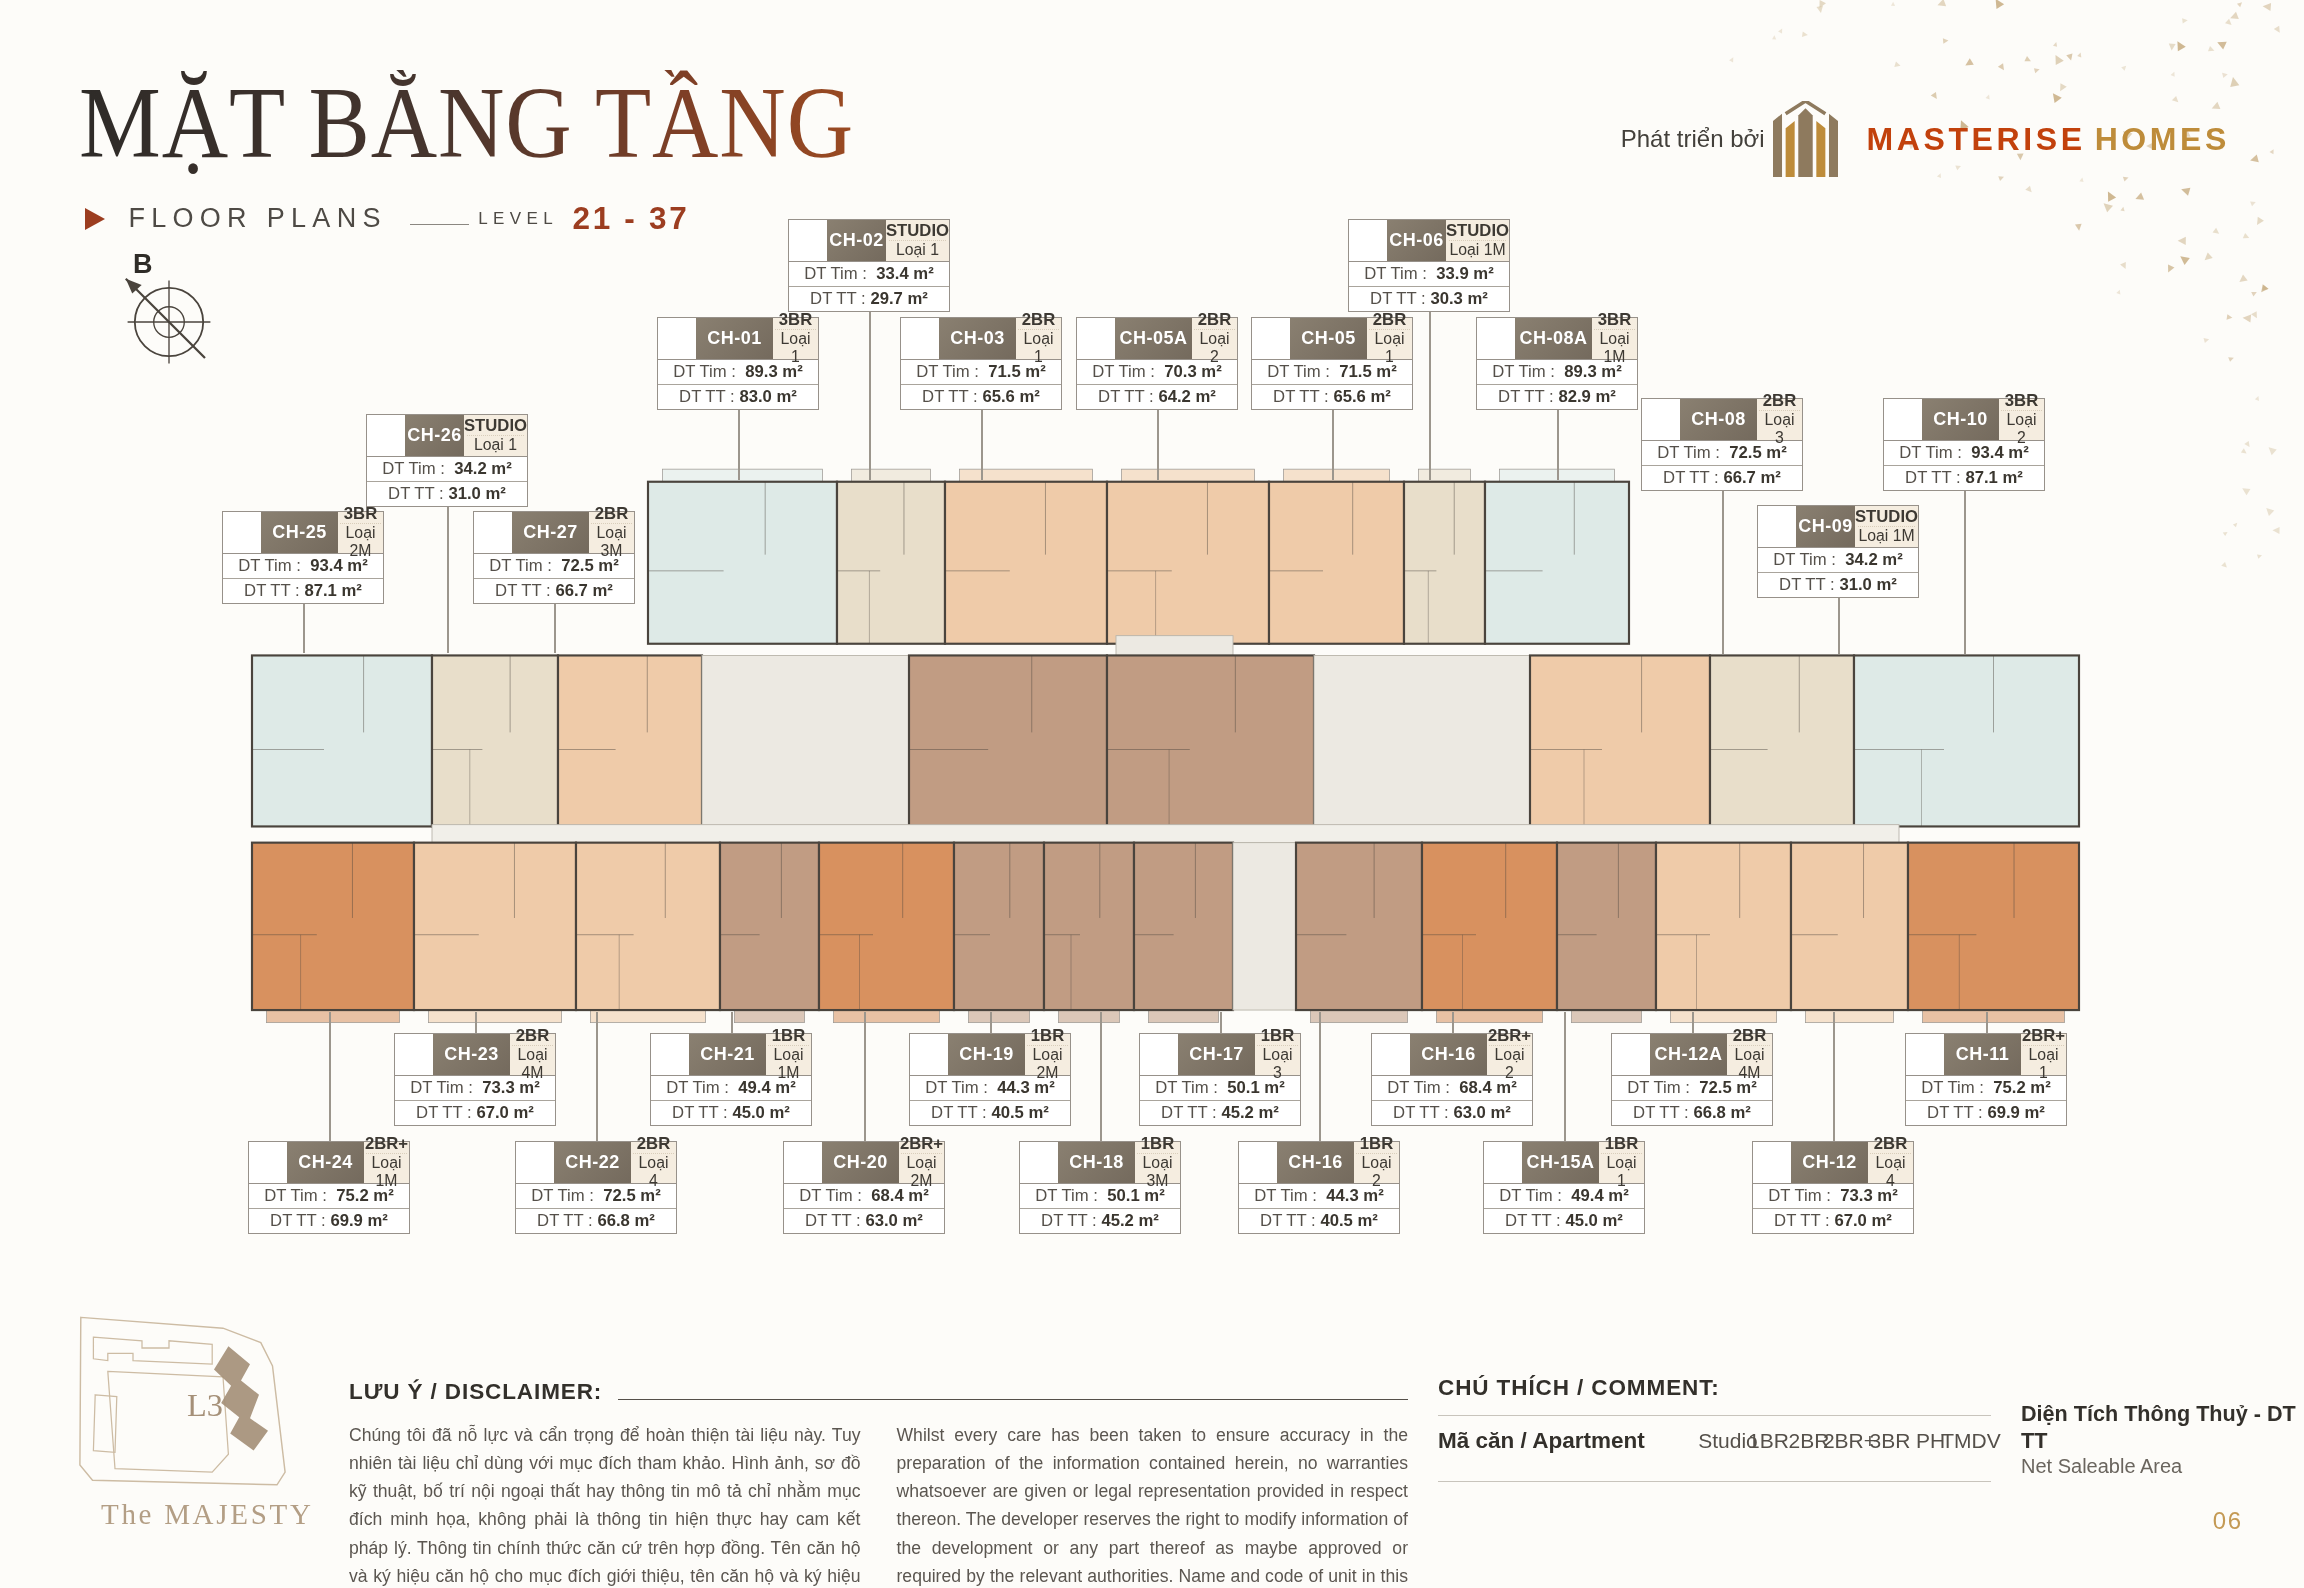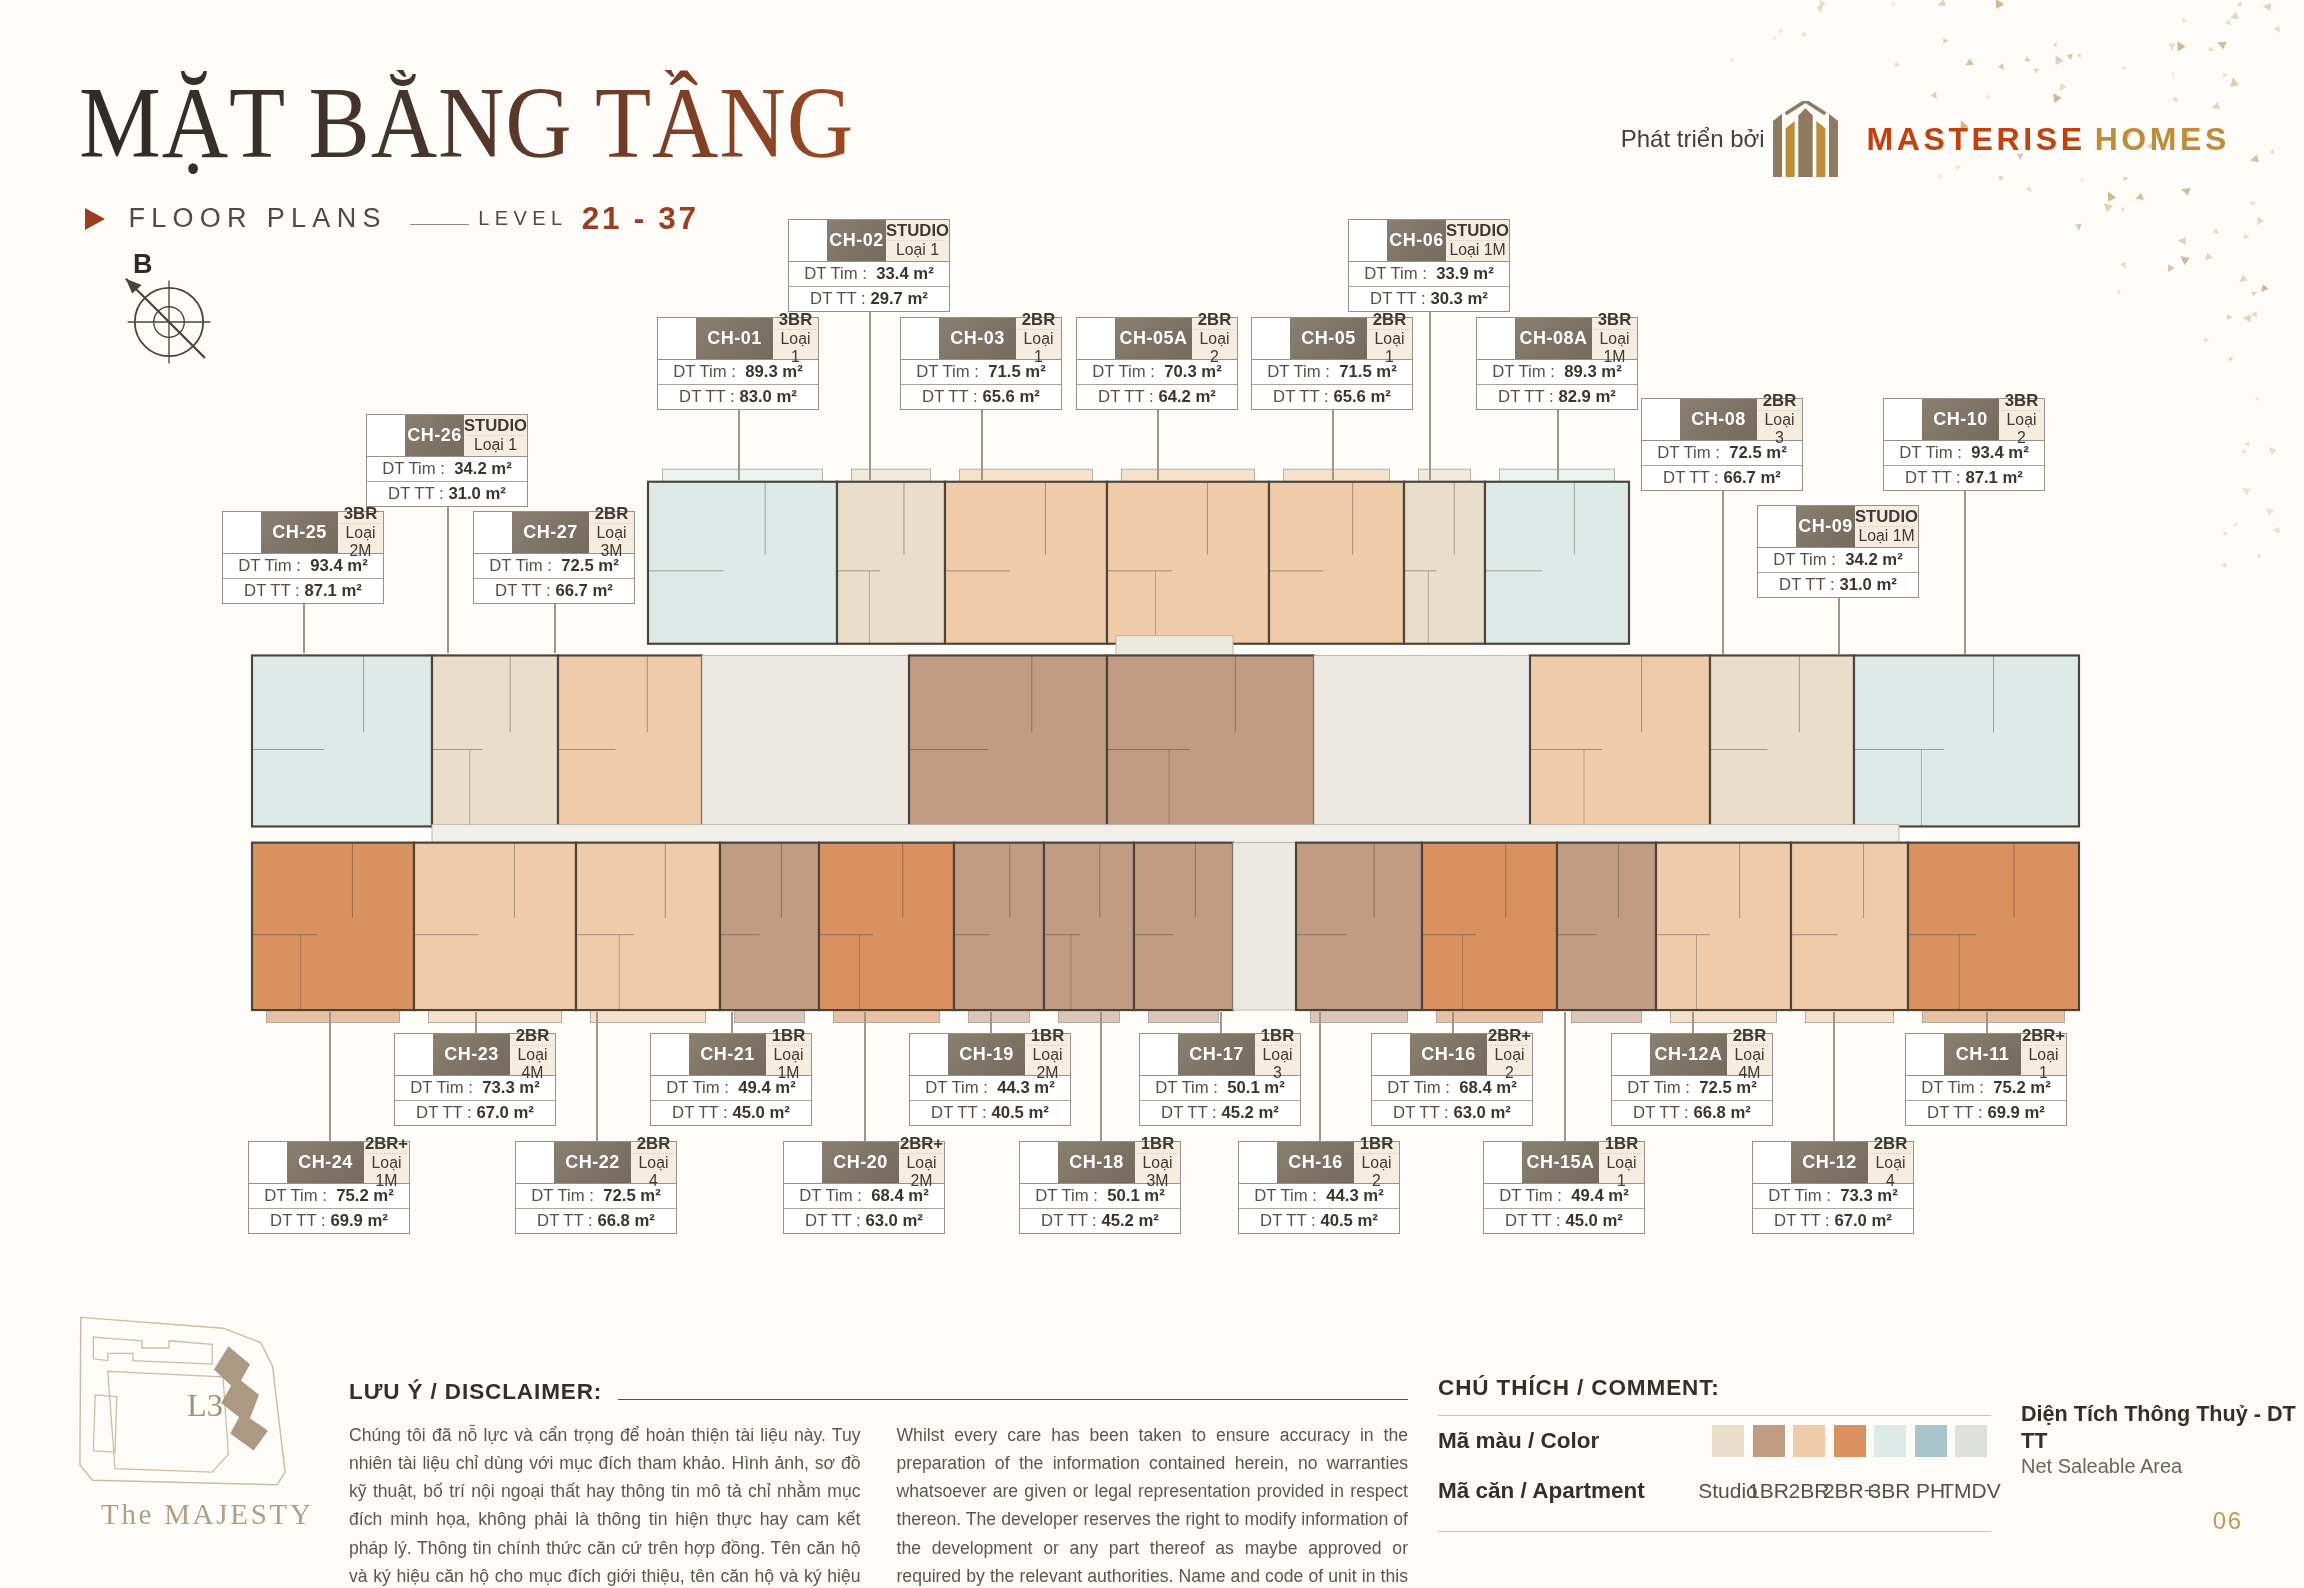--- a/index.html
+++ b/index.html
@@ -11,21 +11,21 @@
   .title{position:absolute;left:79px;top:70px;font-family:"Liberation Serif",serif;
     font-size:92px;font-weight:400;letter-spacing:0.9px;line-height:1.05;
     transform:scaleY(1.1);transform-origin:top left;
     background:linear-gradient(90deg,#2E2B28 0%,#46352E 45%,#7E3F26 78%,#9A4A22 100%);
     -webkit-background-clip:text;background-clip:text;color:transparent;}
   .subtitle{position:absolute;left:85px;top:200px;display:flex;align-items:center;}
   .tri{width:0;height:0;border-left:20px solid #9C3D20;border-top:11.7px solid transparent;
        border-bottom:11.7px solid transparent;margin-right:23.4px;}
   .sub-text{font-size:27px;letter-spacing:6.3px;color:#4E4A45;}
   .sub-line{width:59px;border-top:1.8px solid #8B8781;margin:12.6px 9px 0 23.4px;}
-  .sub-level{font-size:20px;letter-spacing:5.4px;color:#4E4A45;margin-right:14.4px;}
+  .sub-level{font-size:17px;letter-spacing:5.4px;color:#4E4A45;margin-right:14.4px;}
   .sub-range{font-size:31.5px;font-weight:bold;color:#9C3D20;letter-spacing:2.7px;}
 
   
   .dev{position:absolute;top:101px;right:74px;display:flex;align-items:center;gap:8px;z-index:5;}
   .dev-prefix{font-size:24px;color:#43403B;}
   .brand{font-size:32px;font-weight:bold;letter-spacing:3.6px;}
   .brand .b1{color:#c2410c;margin-left:21px;}
   .brand .b2{color:#BE8C3A;margin-left:9px;}
 
   
@@ -685,46 +685,20 @@
     <div class="disc-cols">
       <div class="disc-col">Chúng tôi đã nỗ lực và cẩn trọng để hoàn thiện tài liệu này. Tuy nhiên tài liệu chỉ dùng với mục đích tham khảo. Hình ảnh, sơ đồ kỹ thuật, bố trí nội ngoại thất hay thông tin mô tả chỉ nhằm mục đích minh họa, không phải là thông tin hiện thực hay cam kết pháp lý. Thông tin chính thức căn cứ trên hợp đồng. Tên căn hộ và ký hiệu căn hộ cho mục đích giới thiệu, tên căn hộ và ký hiệu căn hộ chính thức sẽ được ghi nhận tại Hợp Đồng Mua Bán. Ghi chú: Diện tích sử dụng căn hộ sau cùng sẽ được xác minh bởi đơn vị đo đạc.</div>
       <div class="disc-col">Whilst every care has been taken to ensure accuracy in the preparation of the information contained herein, no warranties whatsoever are given or legal representation provided in respect thereon. The developer reserves the right to modify information of the development or any part thereof as maybe approved or required by the relevant authorities. Name and code of unit in this document are for advertisement. The official name and code of unit will be as per the Sales and Purchase Agreement. Note: Final usable area to be verified by surveyor.</div>
     </div>
   </div>
 
   <div class="legend">
     <div class="lg-head">CHÚ THÍCH / COMMENT:</div>
     <div class="lg-rule"></div>
     <div class="lg-row">
-      <div class="lg-lbl">Mã màu / Color</div>
-      <div class="lg-cells" id="lg-swatches">
-          <div class="lg-cell">
-            <div class="sw" style="background:#E8DECA"></div>
-          </div>
-          <div class="lg-cell">
-            <div class="sw" style="background:#C19C83"></div>
-          </div>
-          <div class="lg-cell">
-            <div class="sw" style="background:#EFCBA9"></div>
-          </div>
-          <div class="lg-cell">
-            <div class="sw" style="background:#D8915F"></div>
-          </div>
-          <div class="lg-cell">
-            <div class="sw" style="background:#DEEAE7"></div>
-          </div>
-          <div class="lg-cell">
-            <div class="sw" style="background:#A8C5CC"></div>
-          </div>
-          <div class="lg-cell">
-            <div class="sw" style="background:#DEE0DB"></div>
-          </div>
-        </div>
-    </div>
-    <div class="lg-row">
       <div class="lg-lbl">Mã căn / Apartment</div>
       <div class="lg-cells" id="lg-labels">
           <div class="lg-cell">
             <div class="sw-txt">Studio</div>
           </div>
           <div class="lg-cell">
             <div class="sw-txt">1BR</div>
           </div>
           <div class="lg-cell">
             <div class="sw-txt">2BR</div>

